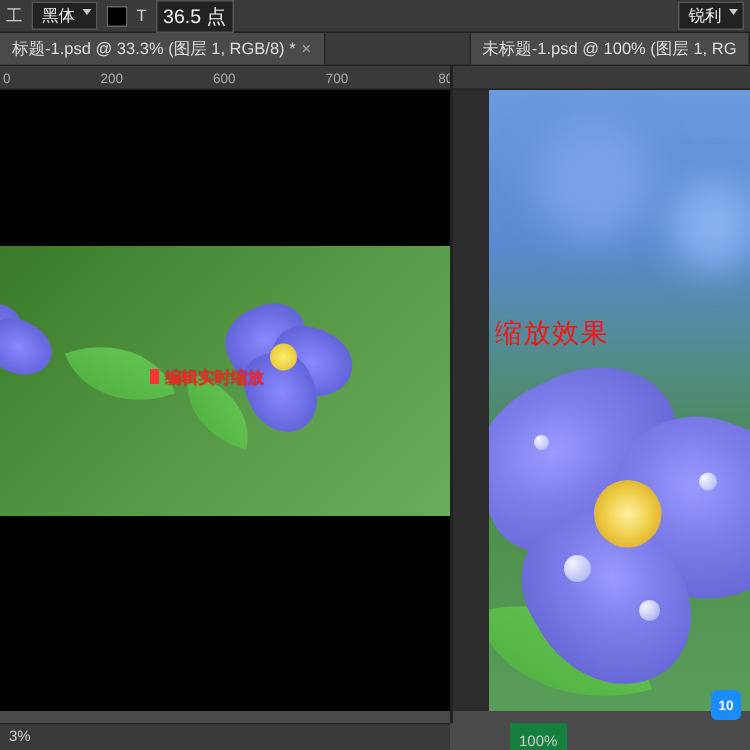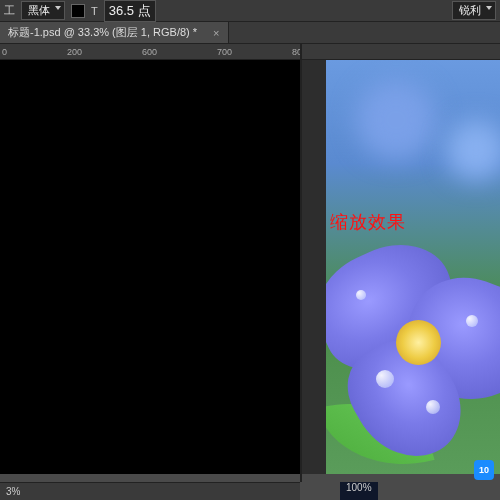--- a/index.html
+++ b/index.html
@@ -59,21 +59,21 @@
     border-bottom: 1px solid #222;
   }
   .tab {
     background: #4a4a4a;
     color: #ddd;
     font-size: 11px;
     padding: 3px 8px;
     border-right: 1px solid #222;
     display: flex;
     align-items: center;
-    gap: 16px;
+    gap: 4px;
     cursor: pointer;
   }
   .tab .close { color: #aaa; font-size: 11px; }
   .tab.right-tab {
     margin-left: auto;
     border-left: 1px solid #222;
   }
   .workspace {
     position: relative;
     display: flex;
@@ -218,21 +218,21 @@
     height: 18px;
     background: #3a3a3a;
     border-top: 1px solid #222;
     display: flex;
     align-items: center;
     padding: 0 6px;
     color: #ccc;
     font-size: 10px;
   }
   .status-left { width: 300px; }
-  .status-right { position: absolute; bottom: 0; left: 340px; height: 18px; background: #0f172a; color: #ccc; font-size: 10px; display:flex; align-items:flex-start; padding:0 6px;margin-top:32px; }
+  .status-right { position: absolute; bottom: 0; left: 340px; height: 18px; background: #15803d; color: #ccc; font-size: 10px; display:flex; align-items:flex-end; padding:0 6px;margin-top:32px; }
   .watermark {
     position: absolute;
     bottom: 18px;
     right: 4px;
     display: flex;
     align-items: center;
     gap: 4px;
     background: rgba(255,255,255,0.0);
     padding: 2px;
   }
@@ -283,31 +283,50 @@
     <span>锐利</span>
     <span class="chev"></span>
   </div>
 </div>
 
 <div class="tabs-bar">
   <div class="tab">
     <span>标题-1.psd @ 33.3% (图层 1, RGB/8) *</span>
     <span class="close">×</span>
   </div>
+  <div class="tab right-tab">
+    <span>未标题-1.psd @ 100% (图层 1, RG</span>
+  </div>
 </div>
 
 <div class="workspace">
 
   <div class="pane pane-left">
     <div class="ruler-h">
       <span>0</span>
       <span>200</span>
       <span>600</span>
       <span>700</span>
       <span>800</span>
+    </div>
+    <div class="canvas-left">
+      <div class="leaf leaf1"></div>
+      <div class="leaf leaf2"></div>
+      <div class="flower flower1">
+        <div class="petal" style="top:0;left:0;transform:rotate(-20deg)"></div>
+        <div class="petal" style="top:10px;left:20px;transform:rotate(30deg)"></div>
+      </div>
+      <div class="flower flower2">
+        <div class="petal" style="top:0;left:0;transform:rotate(-25deg)"></div>
+        <div class="petal" style="top:15px;left:30px;transform:rotate(25deg)"></div>
+        <div class="petal" style="top:35px;left:10px;transform:rotate(70deg)"></div>
+        <div class="center-y" style="top:25px;left:30px"></div>
+      </div>
+      <div class="red-marker"></div>
+      <div class="red-label-small">编辑实时缩放</div>
     </div>
   </div>
 
   <div class="pane pane-right">
     <div class="ruler-h"></div>
     <div class="canvas-right">
       <div class="blur-orb" style="top:20px;left:30px;width:80px;height:80px;background:#7aa0e8"></div>
       <div class="blur-orb" style="top:60px;left:120px;width:60px;height:60px;background:#88b0f0"></div>
       <div class="big-leaf"></div>
       <div class="big-flower">

